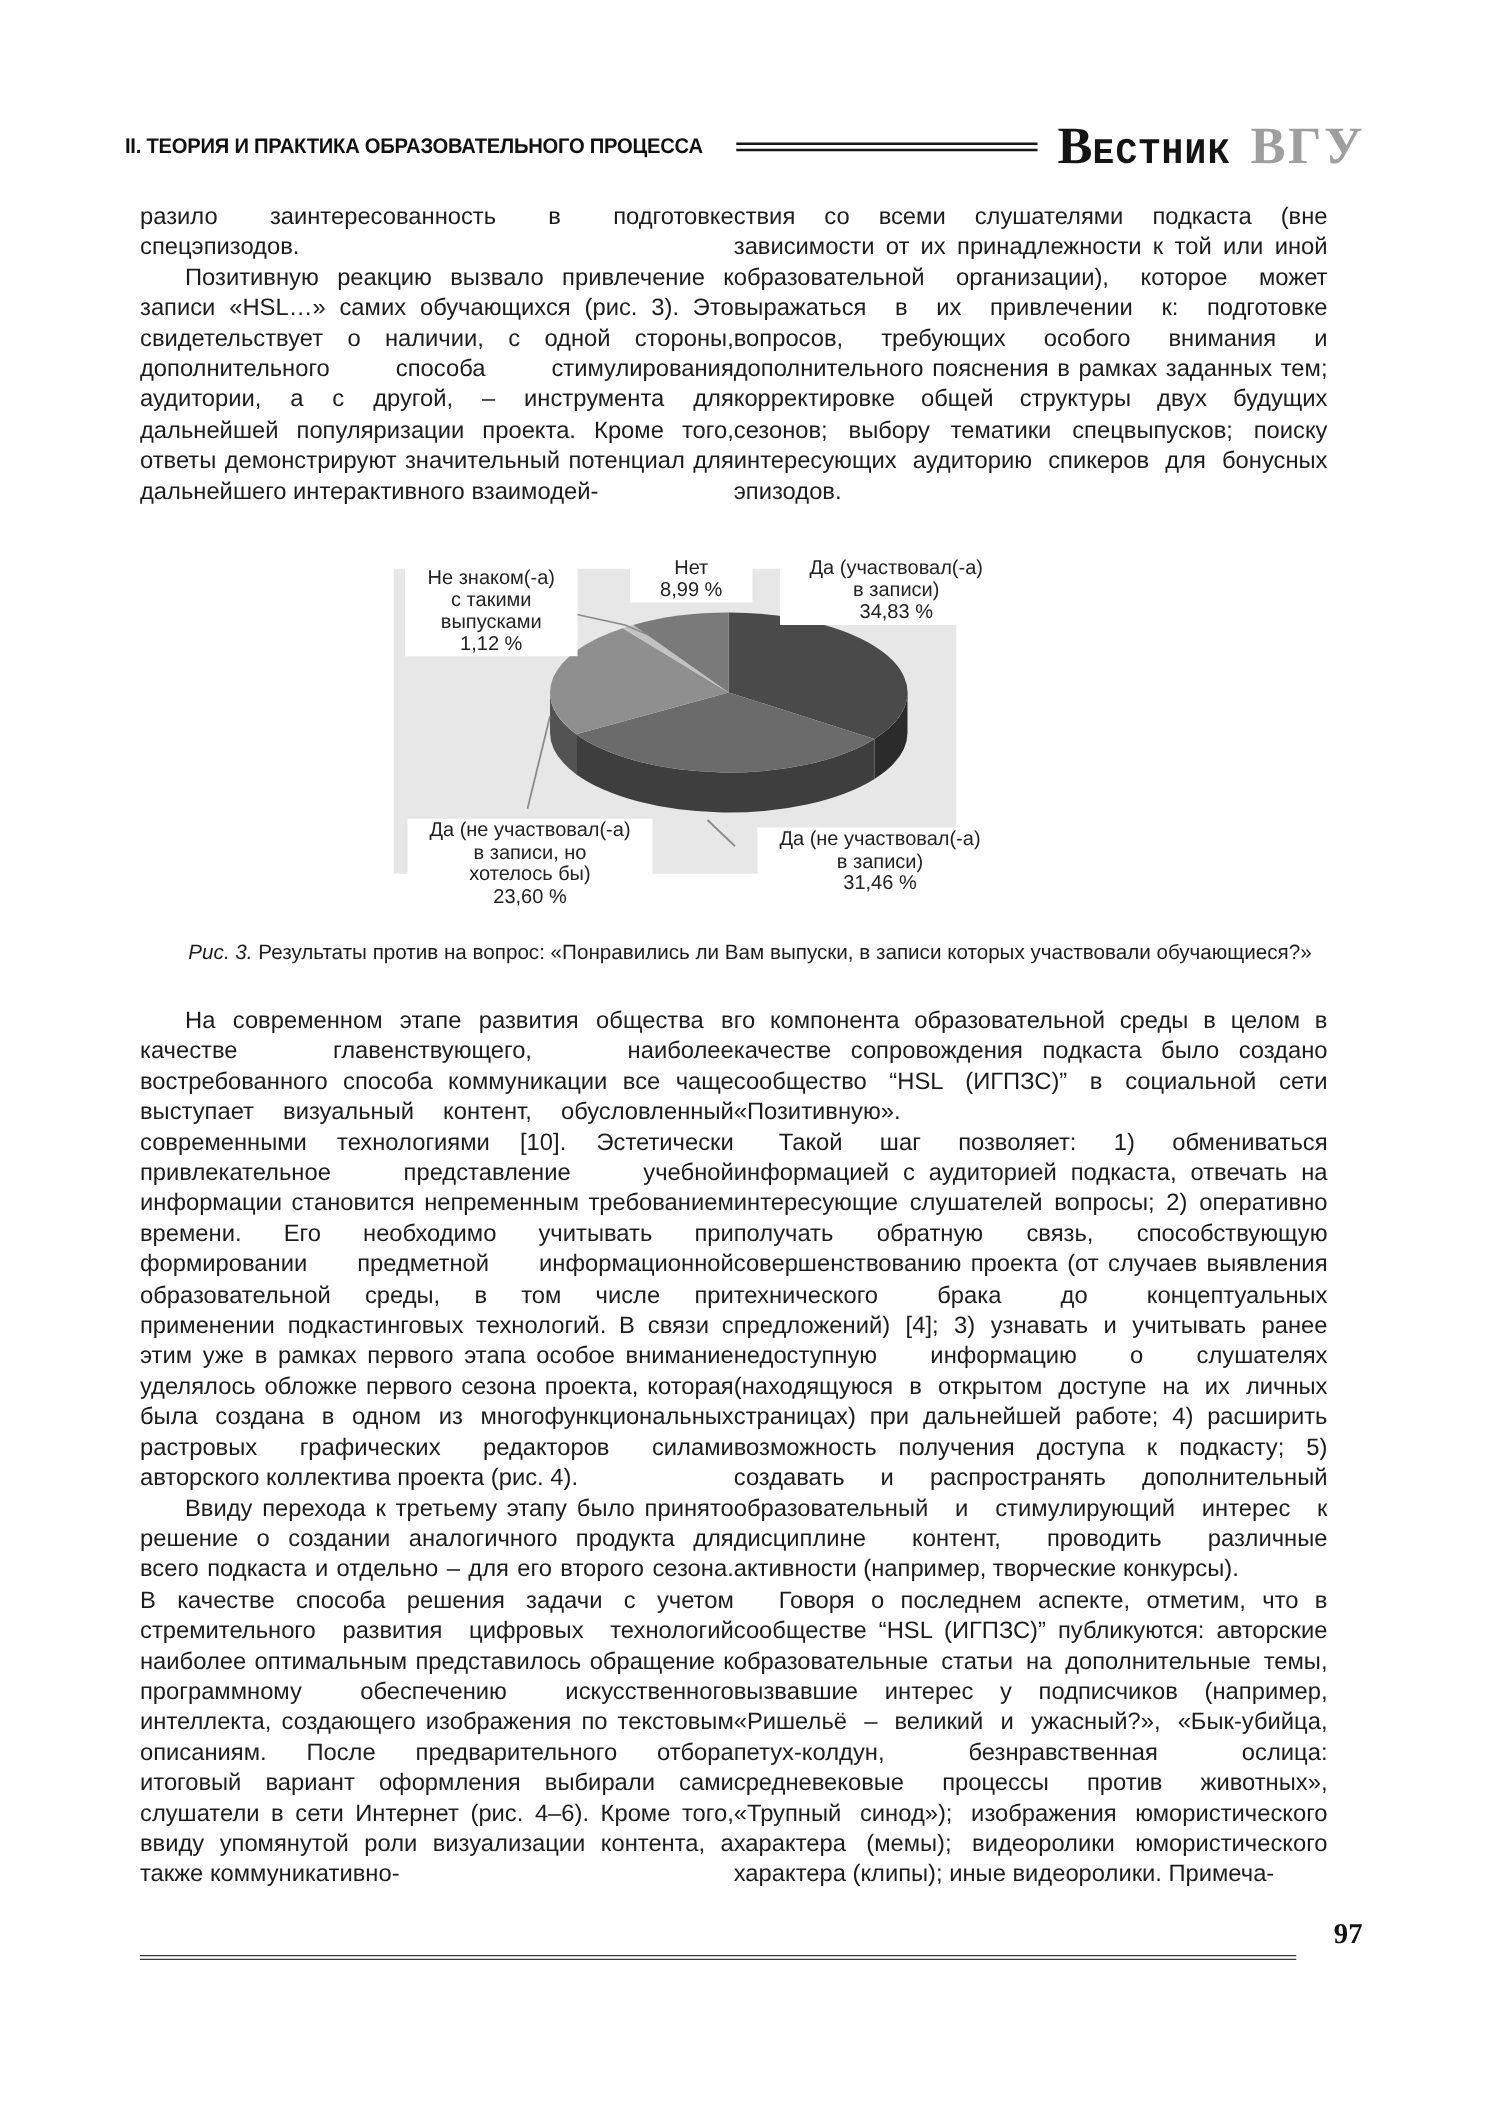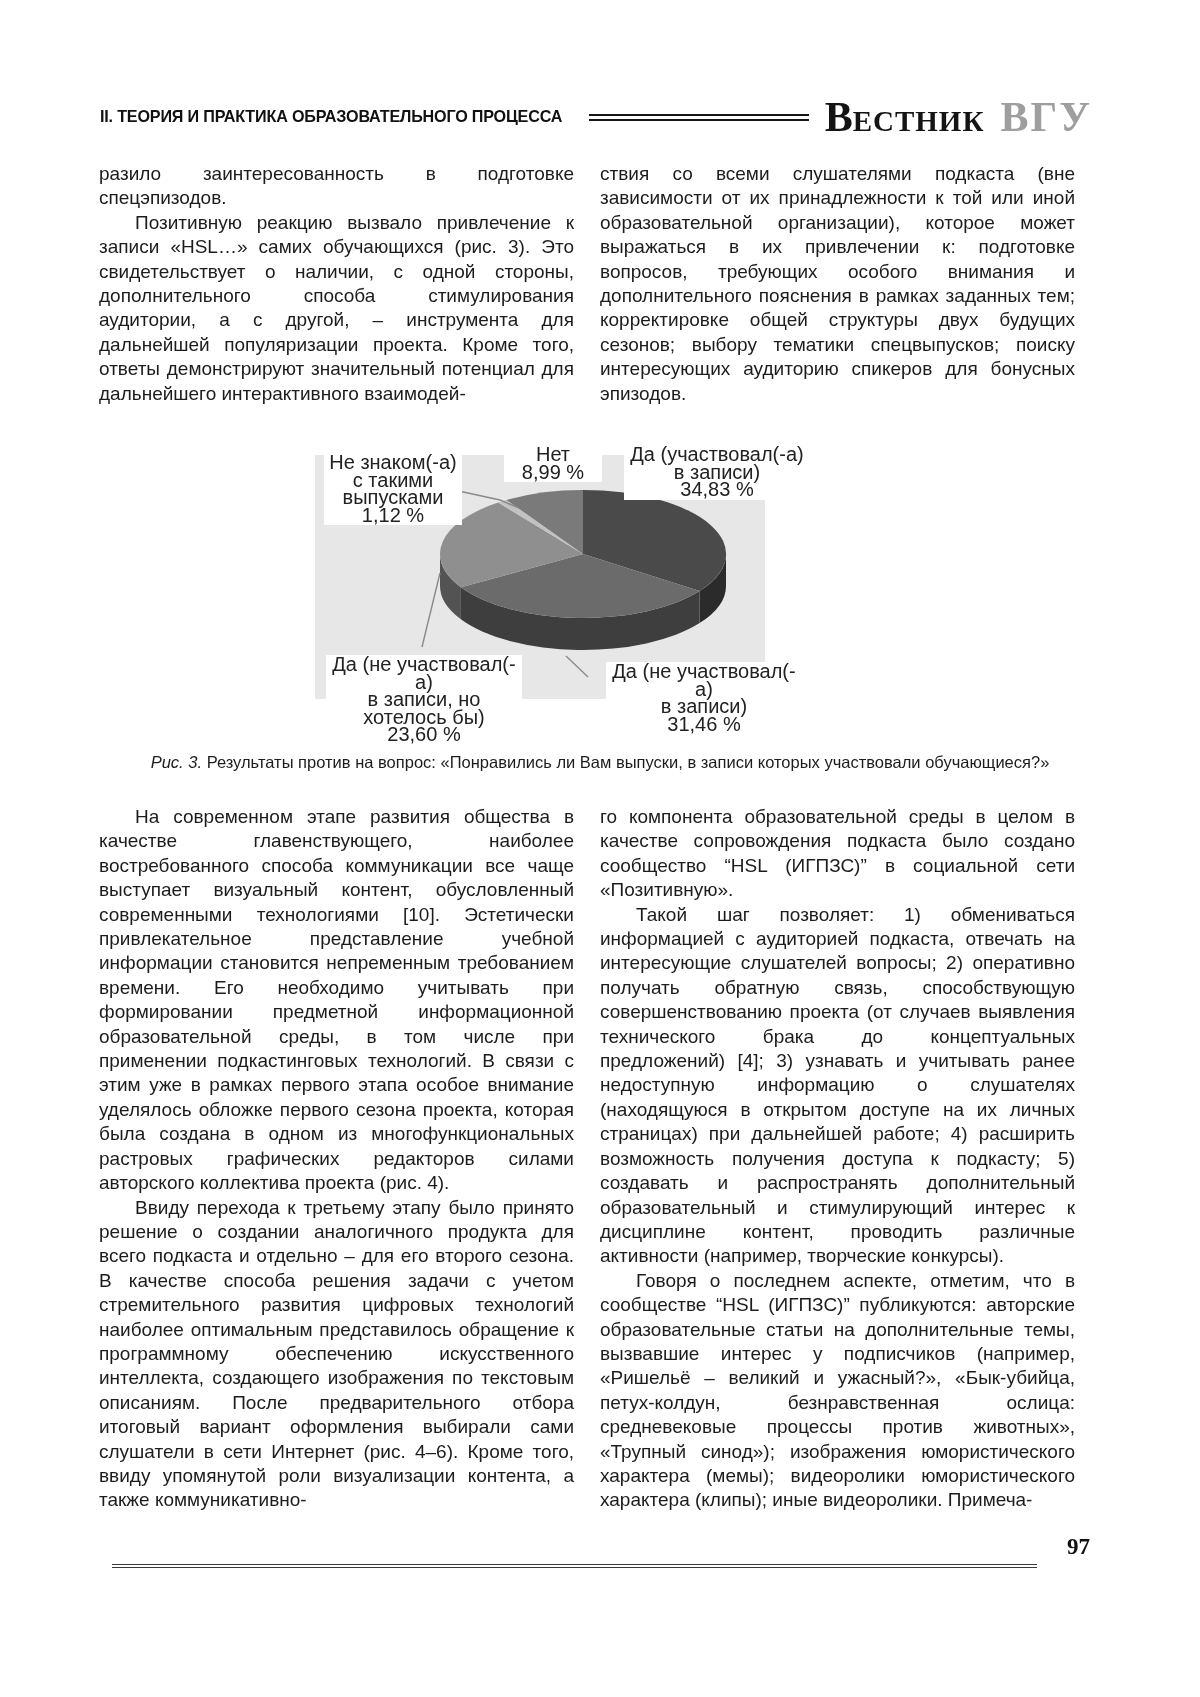--- a/index.html
+++ b/index.html
@@ -8,36 +8,36 @@
 
   
   .runhead{position:absolute;left:100px;right:108px;top:94px;height:46px;
            display:flex;align-items:center;}
   .runhead-title{font-size:17px;font-weight:bold;letter-spacing:-0.2px;white-space:nowrap;
                  transform:scaleX(0.95);transform-origin:left center;color:#111;}
   .runhead-rule{flex:1;height:3px;border-top:2.5px solid #161616;border-bottom:2.5px solid #161616;
                 margin:0 16px 0 2px;}
   .logo{white-space:nowrap;font-family:"Liberation Serif", serif;font-weight:bold;line-height:1;}
   .logo .ini{font-size:42px;color:#141414;}
-  .logo .rest{font-size:29px;color:#141414;letter-spacing:1px;}
+  .logo .rest{font-size:29px;color:#141414;letter-spacing:1px;font-family:Liberation Mono, monospace;}
   .logo .abbr{font-size:42px;letter-spacing:2px;margin-left:10px;}
 
   
-  .cols{position:absolute;left:99px;width:976px;display:flex;gap:26px;}
+  .cols{position:absolute;left:112px;width:976px;display:flex;}
   .cols.top{top:162px;}
   .cols.bottom{top:805px;}
   .col{width:475px;}
   .para{margin:0;font-size:19px;line-height:24.4px;text-align:justify;color:#1c1c1c;}
   .para.indent{text-indent:36px;}
 
   
   .figure{position:absolute;left:100px;top:415px;width:1000px;height:335px;}
   .fig-panel{position:absolute;left:215px;top:40px;width:450px;height:244px;background:#e7e7e7;}
   .fig-svg{position:absolute;left:0;top:0;width:1000px;height:335px;}
-  .pie-label{position:absolute;text-align:center;font-size:20px;line-height:17.6px;
+  .pie-label{position:absolute;text-align:center;font-size:16px;line-height:17.6px;
              white-space:pre-line;background:#ffffff;color:#222;padding:1px 3px;}
   .lbl-tl{left:224px;top:38px;width:132px;}
   .lbl-tc{left:404px;top:30px;width:92px;}
   .lbl-tr{left:524px;top:30px;width:180px;}
   .lbl-bl{left:226px;top:240px;width:190px;}
   .lbl-br{left:506px;top:247px;width:190px;}
 
   .caption{position:absolute;left:112px;width:976px;top:753px;text-align:center;
            font-size:16.5px;color:#1c1c1c;}
   .caption .cap-label{font-style:italic;}

